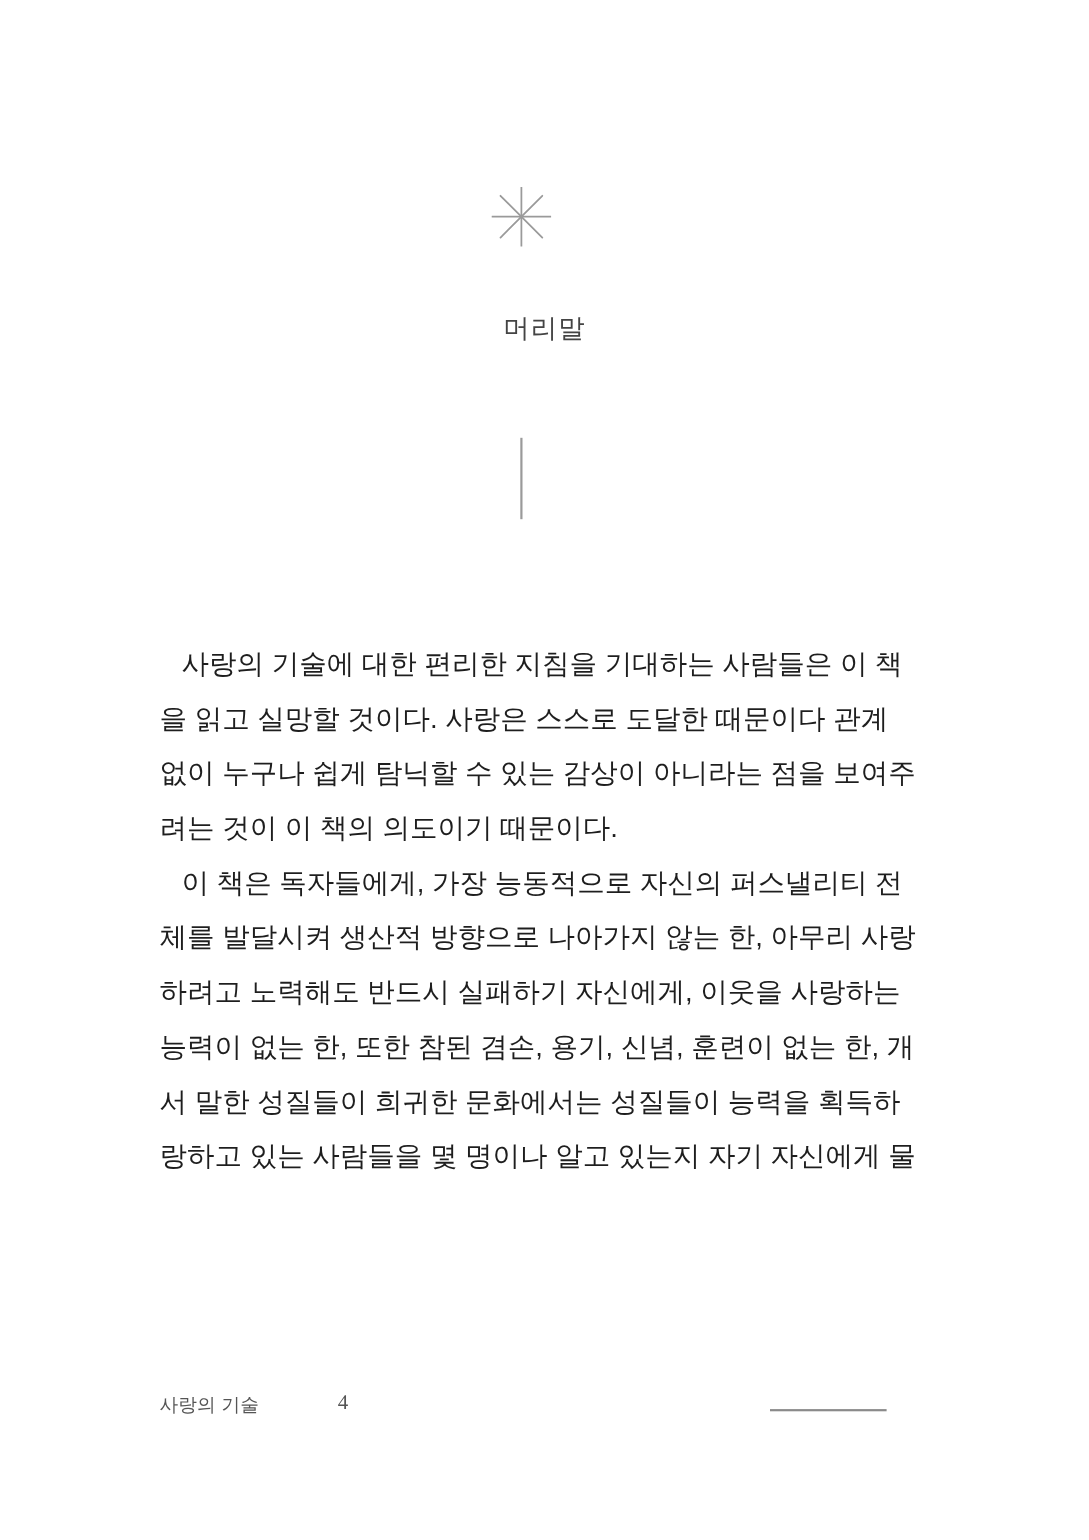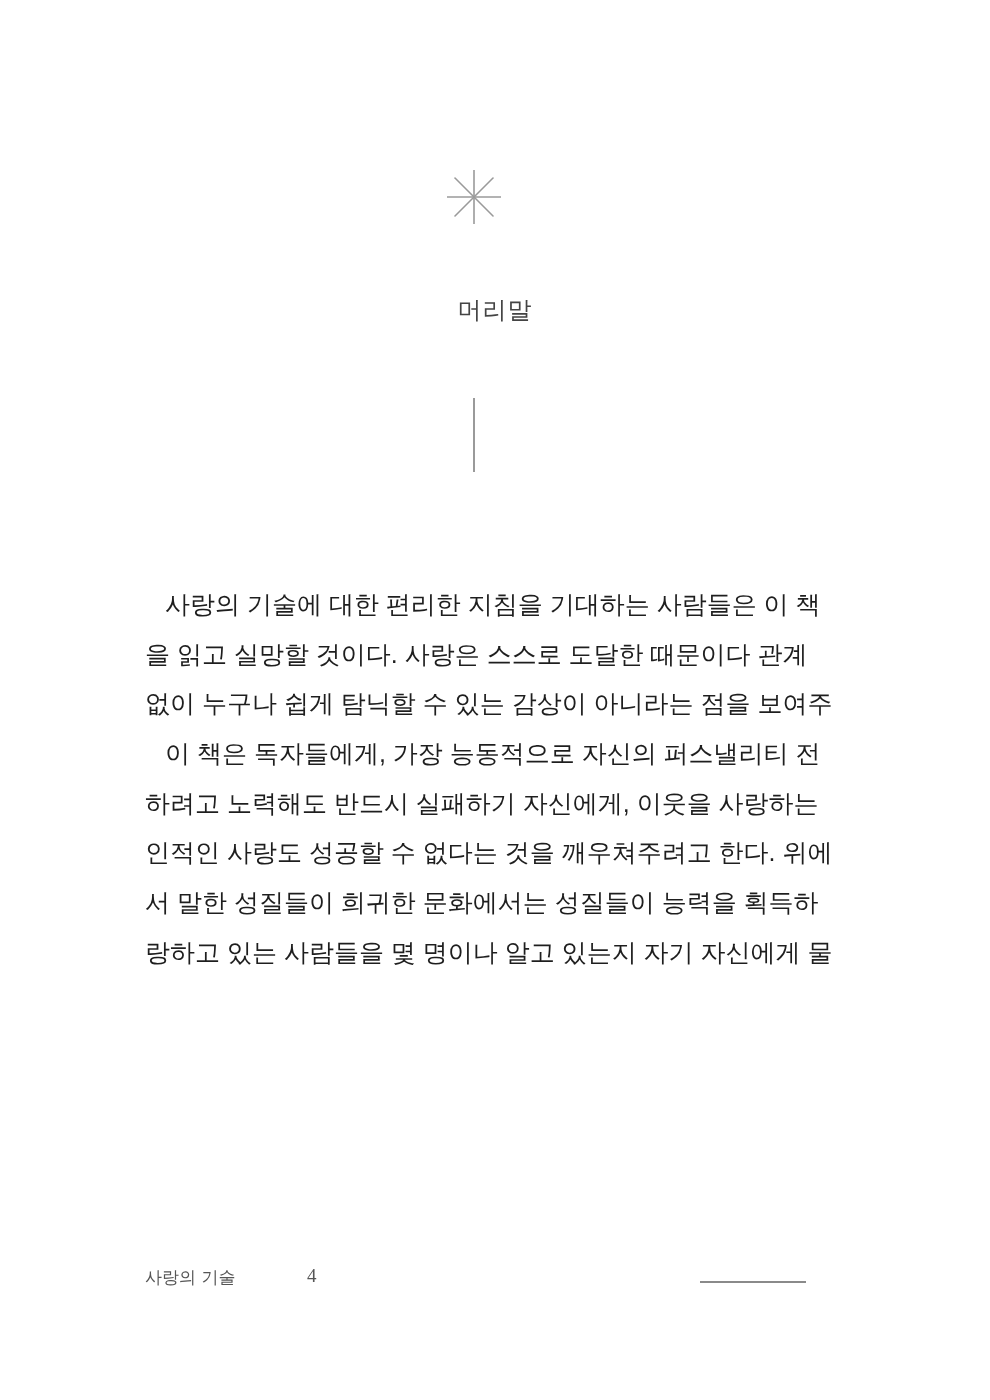--- a/index.html
+++ b/index.html
@@ -19,21 +19,21 @@
       position: absolute;
       left: 447px;
       top: 170px;
       width: 54px;
       height: 54px;
     }
     .chapter-title {
       position: absolute;
       left: 0;
       width: 990px;
-      top: 294px;
+      top: 282px;
       text-align: center;
       font-family: "DejaVu Sans", "Liberation Sans", sans-serif;
       font-size: 24px;
       color: #444444;
       letter-spacing: 1px;
     }
     .divider {
       position: absolute;
       left: 473px;
       top: 398px;
@@ -110,25 +110,27 @@
 
 <div class="chapter-title">머리말</div>
 
 <div class="divider"></div>
 
 <div class="body-text">
   <div>
     <div class="line indent">사랑의 기술에 대한 편리한 지침을 기대하는 사람들은 이 책</div>
     <div class="line">을 읽고 실망할 것이다. 사랑은 스스로 도달한 때문이다 관계</div>
     <div class="line">없이 누구나 쉽게 탐닉할 수 있는 감상이 아니라는 점을 보여주</div>
+    <div class="line last">려는 것이 이 책의 의도이기 때문이다.</div>
   </div>
   <div>
     <div class="line indent">이 책은 독자들에게, 가장 능동적으로 자신의 퍼스낼리티 전</div>
+    <div class="line">체를 발달시켜 생산적 방향으로 나아가지 않는 한, 아무리 사랑</div>
     <div class="line">하려고 노력해도 반드시 실패하기 자신에게, 이웃을 사랑하는</div>
-    <div class="line">인적인 사랑도 성공할 수 없다는 것을 깨우쳐주려고 한다. 위에</div>
+    <div class="line">능력이 없는 한, 또한 참된 겸손, 용기, 신념, 훈련이 없는 한, 개</div>
     <div class="line">서 말한 성질들이 희귀한 문화에서는 성질들이 능력을 획득하</div>
     <div class="line">랑하고 있는 사람들을 몇 명이나 알고 있는지 자기 자신에게 물</div>
   </div>
 </div>
 
 <div class="footer">
   <span class="footer-title">사랑의 기술</span>
   <span class="footer-page">4</span>
   <div class="footer-rule"></div>
 </div>

